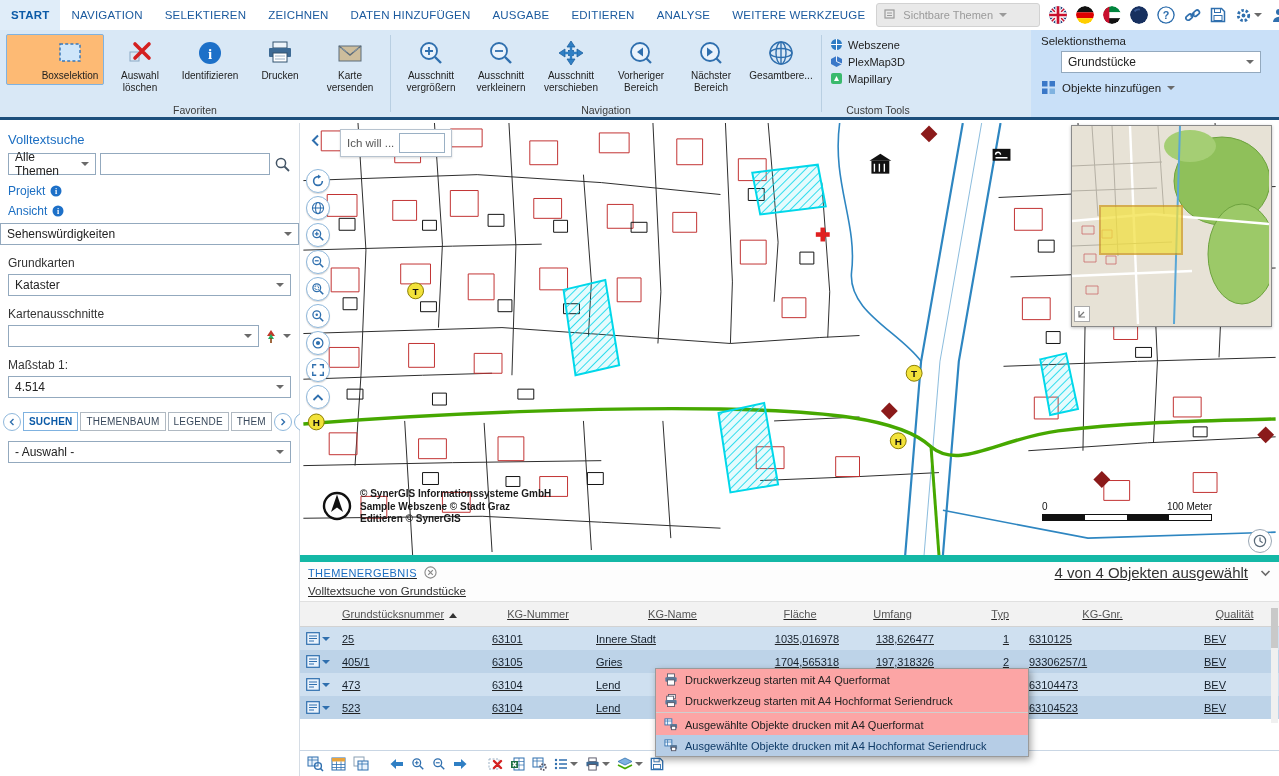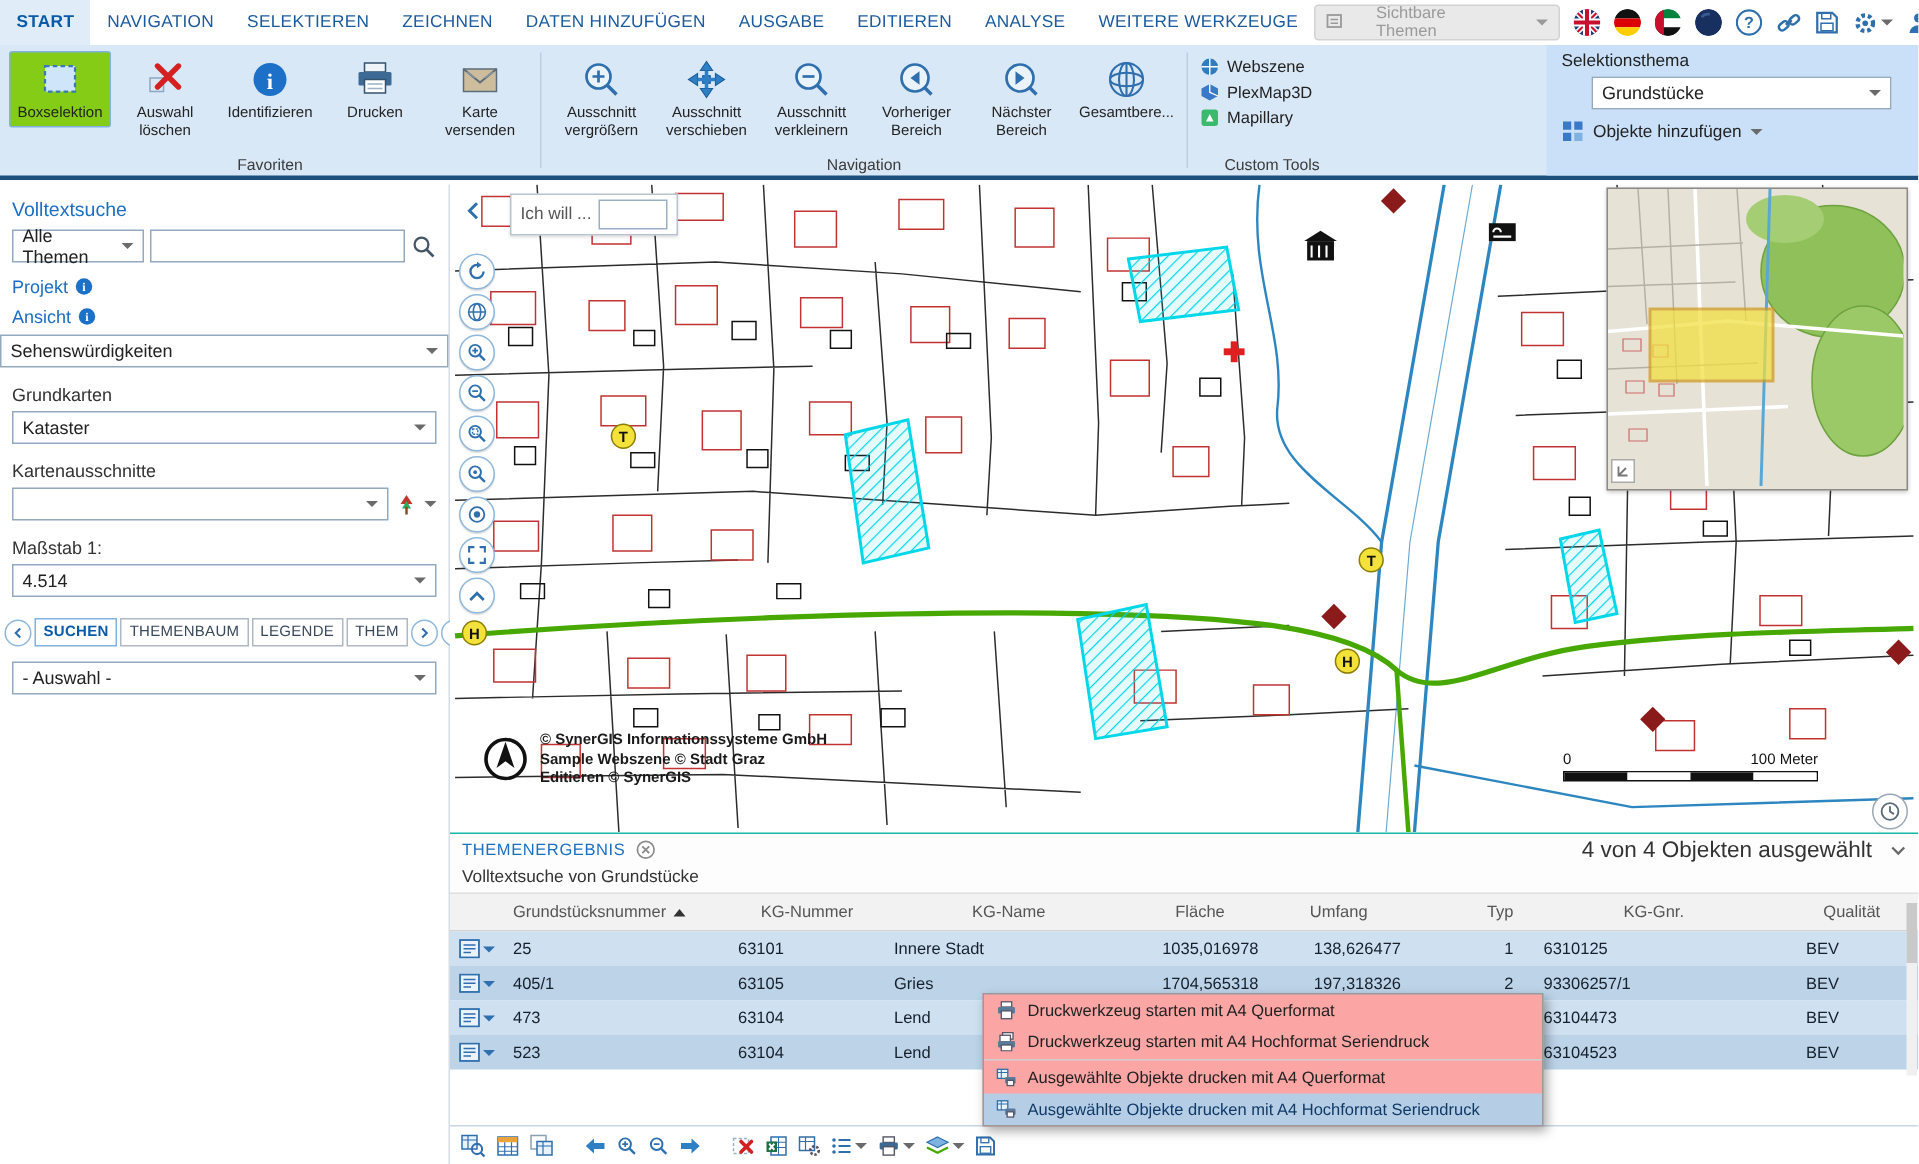--- a/index.html
+++ b/index.html
@@ -4,32 +4,32 @@
 <style>
   html,body{margin:0;padding:0;background:#fff;font-family:"Liberation Sans",sans-serif;}
   .app{position:relative;width:1279px;height:776px;overflow:hidden;background:#fff;font-size:11px;color:#222;}
   svg{display:block;}
   
   .topbar{position:absolute;top:0;left:0;right:0;height:30px;background:#fff;display:flex;align-items:center;}
   .ttabs{display:flex;height:30px;}
   .ttab{padding:0 11px;line-height:30px;font-size:11.5px;color:#1b5a9e;letter-spacing:.2px;cursor:pointer;white-space:nowrap;}
   .ttab.active{background:#e0edf9;color:#0b5aa7;font-weight:bold;}
   .topright{margin-left:auto;display:flex;align-items:center;gap:9px;padding-right:8px;}
-  .vthemes{width:148px;height:22px;background:#e9e9e9;border:1px solid #d2d2d2;border-radius:3px;display:flex;align-items:center;gap:20px;padding:0 7px;color:#9a9a9a;}
+  .vthemes{width:148px;height:22px;background:#e9e9e9;border:1px solid #d2d2d2;border-radius:3px;display:flex;align-items:center;gap:6px;padding:0 7px;color:#9a9a9a;}
   .caret{width:0;height:0;border-left:4px solid transparent;border-right:4px solid transparent;border-top:4px solid #6a6a6a;display:inline-block;}
   .caret.gray{border-top-color:#9a9a9a;}
   .roundico{width:18px;height:18px;border-radius:50%;overflow:hidden;display:flex;align-items:center;justify-content:center;}
   .iconbtn{display:flex;align-items:center;gap:2px;cursor:pointer;}
   
   .ribbon{position:absolute;top:30px;left:0;right:0;height:90px;background:#d9e8f6;border-bottom:3px solid #1d4f7c;display:flex;box-sizing:border-box;}
   .rgroup{position:relative;display:flex;align-items:flex-start;padding:4px 6px 15px 6px;gap:2px;}
   .glabel{position:absolute;bottom:1px;left:0;right:0;text-align:center;font-size:10.5px;color:#3b3b3b;}
   .vsep{width:1px;background:#b9cfe2;margin:5px 0;}
   .rbtn{width:66px;display:flex;flex-direction:column;align-items:center;gap:3px;padding:4px 0 2px;border:1px solid transparent;border-radius:2px;cursor:pointer;}
-  .rbtn.active{background:#84cc16;border-color:#7fb2e0;}
+  .rbtn.active{background:#fdba74;border-color:#7fb2e0;padding-left:30px;}
   .rlabel{font-size:10px;line-height:1.15;text-align:center;color:#222;}
   .ricon{height:28px;display:flex;align-items:center;justify-content:center;}
   .ctools{display:flex;flex-direction:column;gap:4px;padding:8px 8px 15px;position:relative;min-width:96px;}
   .ctool{display:flex;align-items:center;gap:5px;font-size:11px;color:#222;cursor:pointer;}
   .selpanel{margin-left:auto;width:248px;background:#c9e0f8;padding:4px 10px;box-sizing:border-box;}
   .sptitle{font-size:11.5px;color:#222;margin:1px 0 4px;}
   .dd{border:1px solid #93a9be;background:#fff;height:22px;display:flex;align-items:center;padding:0 6px;font-size:12px;color:#222;box-sizing:border-box;cursor:pointer;}
   .dd .caret{margin-left:auto;}
   .spadd{display:flex;align-items:center;gap:6px;margin-top:7px;font-size:11.5px;color:#222;cursor:pointer;}
   
@@ -55,21 +55,21 @@
   .copyright{position:absolute;left:60px;top:365px;font-size:10px;font-weight:bold;color:#1a1a1a;line-height:1.25;}
   .compass{position:absolute;left:22px;top:368px;}
   .scalebar{position:absolute;left:742px;top:378px;width:170px;}
   .scalelbl{display:flex;justify-content:space-between;font-size:10px;color:#111;margin-bottom:2px;}
   .scaleseg{height:5px;border:1px solid #111;display:flex;}
   .scaleseg div{flex:1;}
   .minimap{position:absolute;right:7px;top:2px;width:199px;height:200px;border:1px solid #8a8a8a;background:#e7e2d6;box-shadow:0 1px 3px rgba(0,0,0,.25);}
   .mmhandle{position:absolute;left:2px;bottom:4px;width:14px;height:14px;background:#fff;border:1px solid #aaa;display:flex;align-items:center;justify-content:center;cursor:pointer;}
   .clockbtn{position:absolute;left:948px;top:406px;width:22px;height:22px;border-radius:50%;background:#fff;border:1px solid #9aa7b4;display:flex;align-items:center;justify-content:center;cursor:pointer;}
   
-  .bpanel{position:absolute;left:300px;top:555px;width:979px;height:221px;background:#fff;border-top:1px solid #14b8a6;box-sizing:border-box;}
+  .bpanel{position:absolute;left:300px;top:555px;width:979px;height:221px;background:#fff;border-top:7px solid #14b8a6;box-sizing:border-box;text-decoration:underline;}
   .bphead{height:21px;display:flex;align-items:center;gap:7px;padding:0 8px;background:#fdfdfd;}
   .bptab{color:#1b6ec2;font-size:11px;letter-spacing:.4px;cursor:pointer;}
   .bpstatus{margin-left:auto;display:flex;align-items:center;gap:12px;font-size:15px;color:#333;}
   .bptitle{font-size:11.5px;color:#333;padding:2px 8px 4px;background:#fdfdfd;}
   .thead,.trow{display:grid;grid-template-columns:36px 150px 104px 165px 90px 95px 75px 175px 89px;align-items:center;}
   .thead{height:24px;background:#f2f2f2;border-top:1px solid #e0e0e0;border-bottom:1px solid #d2d2d2;color:#555;font-size:11px;}
   .trow{height:23px;font-size:11px;color:#15202c;cursor:pointer;}
   .trow.odd{background:#cfe0f0;}
   .trow.even{background:#bdd3e8;}
   .c{padding:0 6px;white-space:nowrap;overflow:hidden;}
@@ -264,42 +264,42 @@
             <svg width="26" height="26" viewBox="0 0 26 26">
               <circle cx="11" cy="11" r="8" fill="#eaf3fc" stroke="#2f6fae" stroke-width="1.8"></circle>
               <path d="M11,7 v8 M7,11 h8" stroke="#2f6fae" stroke-width="1.8"></path>
               <path d="M17,17 L23,23" stroke="#2f6fae" stroke-width="2.4"></path>
             </svg>
           </span>
         <span class="rlabel">Ausschnitt vergrößern</span>
       </div>
       <div class="rbtn">
         <span class="ricon">
+            <svg width="26" height="26" viewBox="0 0 26 26">
+              <circle cx="11" cy="11" r="8" fill="#eaf3fc" stroke="#2f6fae" stroke-width="1.8"></circle>
+              <path d="M7,11 h8" stroke="#2f6fae" stroke-width="1.8"></path>
+              <path d="M17,17 L23,23" stroke="#2f6fae" stroke-width="2.4"></path>
+            </svg>
+          </span>
+        <span class="rlabel">Ausschnitt verkleinern</span>
+      </div>
+      <div class="rbtn">
+        <span class="ricon">
             <svg width="28" height="28" viewBox="0 0 28 28">
               <g fill="#2f7fc4" stroke="#1d5f9e" stroke-width="0.8">
                 <path d="M14,2 L18,8 H10 Z"></path>
                 <path d="M14,26 L10,20 H18 Z"></path>
                 <path d="M2,14 L8,10 V18 Z"></path>
                 <path d="M26,14 L20,18 V10 Z"></path>
                 <rect x="11.5" y="11.5" width="5" height="5"></rect>
               </g>
               <path d="M14,8 V20 M8,14 H20" stroke="#2f7fc4" stroke-width="2.4"></path>
             </svg>
           </span>
         <span class="rlabel">Ausschnitt verschieben</span>
-      </div>
-      <div class="rbtn">
-        <span class="ricon">
-            <svg width="26" height="26" viewBox="0 0 26 26">
-              <circle cx="11" cy="11" r="8" fill="#eaf3fc" stroke="#2f6fae" stroke-width="1.8"></circle>
-              <path d="M7,11 h8" stroke="#2f6fae" stroke-width="1.8"></path>
-              <path d="M17,17 L23,23" stroke="#2f6fae" stroke-width="2.4"></path>
-            </svg>
-          </span>
-        <span class="rlabel">Ausschnitt verkleinern</span>
       </div>
       <div class="rbtn">
         <span class="ricon">
             <svg width="26" height="26" viewBox="0 0 26 26">
               <circle cx="12" cy="12" r="9" fill="#eaf3fc" stroke="#2f6fae" stroke-width="1.8"></circle>
               <path d="M15,7.5 L9,12 L15,16.5 Z" fill="#2f6fae"></path>
               <path d="M18,18 L23,23" stroke="#2f6fae" stroke-width="2.2"></path>
             </svg>
           </span>
         <span class="rlabel">Vorheriger Bereich</span>

